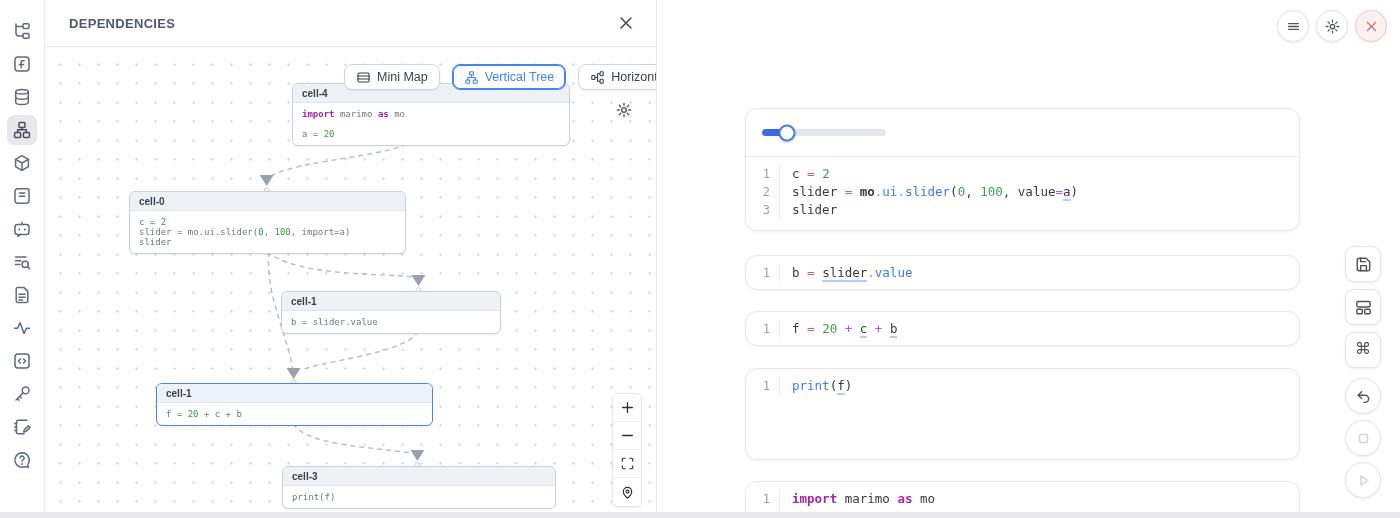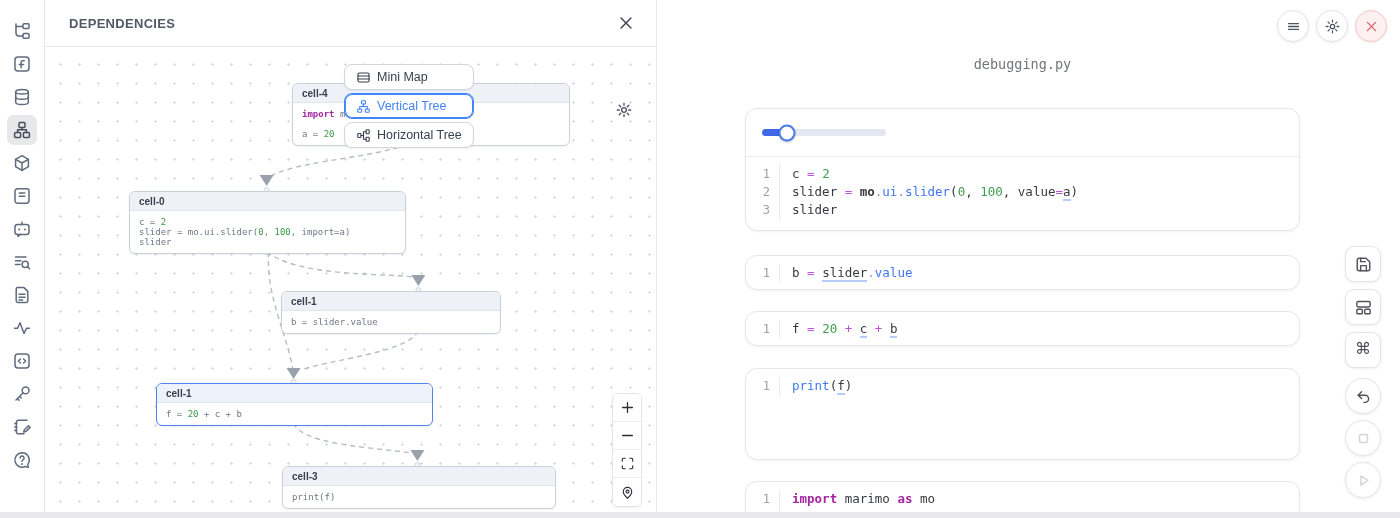--- a/index.html
+++ b/index.html
@@ -36,21 +36,21 @@
   .gnode { position:absolute; background:#fff; border:1px solid #c9d0da; border-radius:6px;
            box-shadow:0 1px 2px rgba(0,0,0,.05); overflow:hidden; }
   .gnode-header { background:#eef1f6; padding:4px 9px 3px; font-size:10px; font-weight:bold;
                   color:#39414f; border-bottom:1px solid #e2e6ec; }
   .gnode-body { padding:6px 9px; font-family:"DejaVu Sans Mono", monospace; font-size:9px;
                 line-height:10px; color:#6e7786; white-space:pre; }
   .gnode.sel { border:1.5px solid #4f82ee; }
   .gnode.sel .gnode-header { background:#edf2fb; }
   .g-k { color:#a626a4; font-weight:bold; } .g-n { color:#3c9a46; } .g-p { color:inherit; }
 
-  .graph-toolbar { position:absolute; top:17px; left:299px; display:flex; gap:3px;flex-direction:column; }
+  .graph-toolbar { position:absolute; top:17px; left:299px; display:flex; gap:12px; }
   .gt-btn { display:flex; align-items:center; gap:6px; height:26px; background:#fff;
             border:1px solid #d2d6dc; border-radius:8px; padding:0 11px; font-size:12.5px;
             color:#39414f; box-shadow:0 1px 2px rgba(0,0,0,.06); cursor:pointer;
             font-family:"Liberation Sans", sans-serif; white-space:nowrap; }
   .gt-btn .icn { width:15px; height:15px; }
   .gt-btn.active { border-color:#4285f4; color:#4285f4; box-shadow:0 0 0 1px #4285f4 inset; }
 
   .graph-gear { position:absolute; top:54px; left:570px; width:18px; height:18px; border:none;
                 background:none; color:#4b5563; cursor:pointer; }
   .zoom-controls { position:absolute; left:567px; top:346px; width:30px; background:#fff;
@@ -381,21 +381,20 @@
           </span>
         </button>
         <button class="wc-btn danger">
           <span class="icn">
             <svg viewBox="0 0 20 20" width="100%" height="100%" fill="none" stroke="currentColor" stroke-width="1.5" stroke-linecap="round" stroke-linejoin="round">
               <path d="M5.2 5.2l9.6 9.6M14.8 5.2l-9.6 9.6"></path>
             </svg>
           </span>
         </button>
       </div>
-    <div class="nb-title">debugging.py</div>
 
     <div class="cell" id="cellA">
       <div class="slider-area">
         <div class="sl-track">
           <div class="sl-fill" id="sl-fill" style="width: 20%;"></div>
           <div class="sl-thumb" id="sl-thumb" style="left: 20%;"></div>
         </div>
       </div>
       <div class="code-block">
           <div class="code-line">

